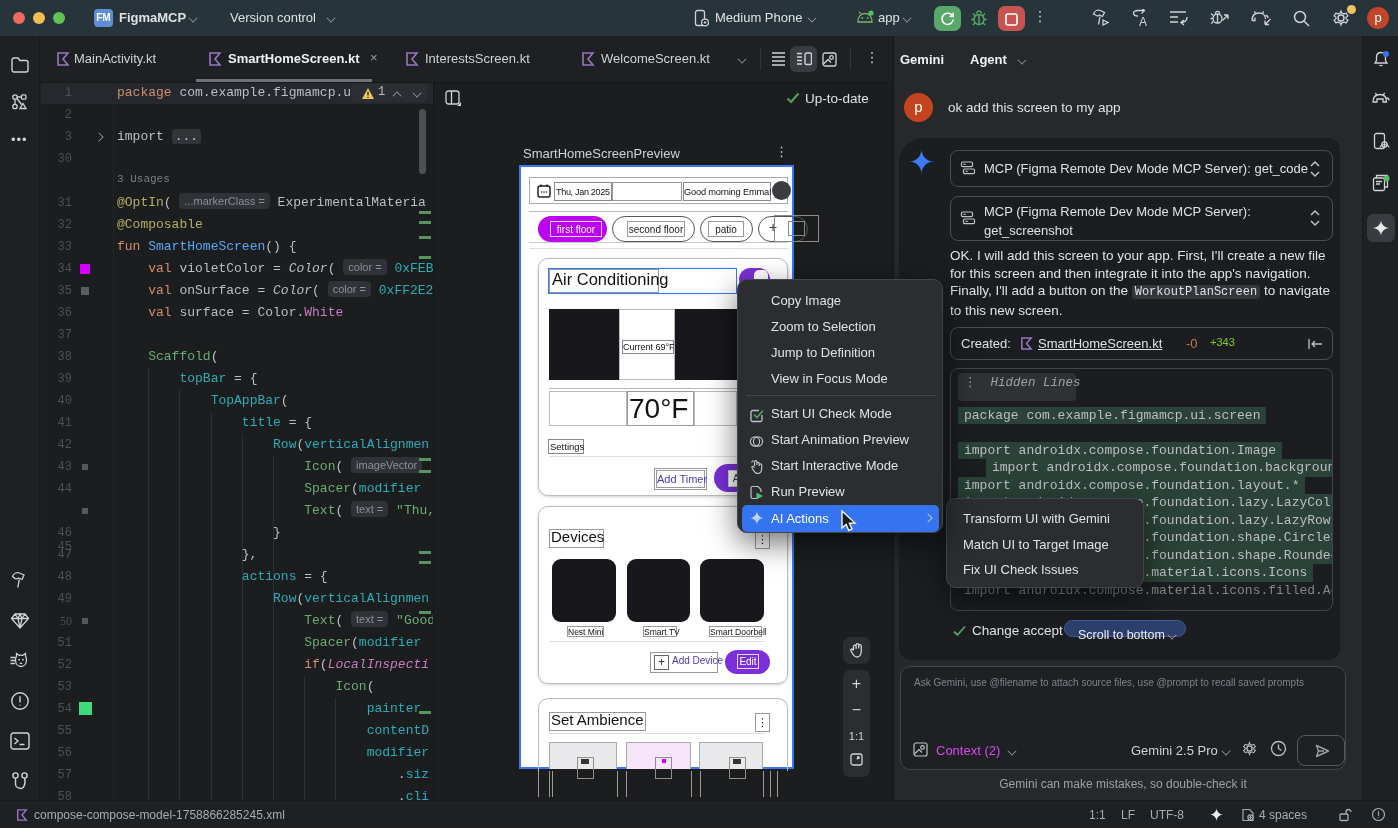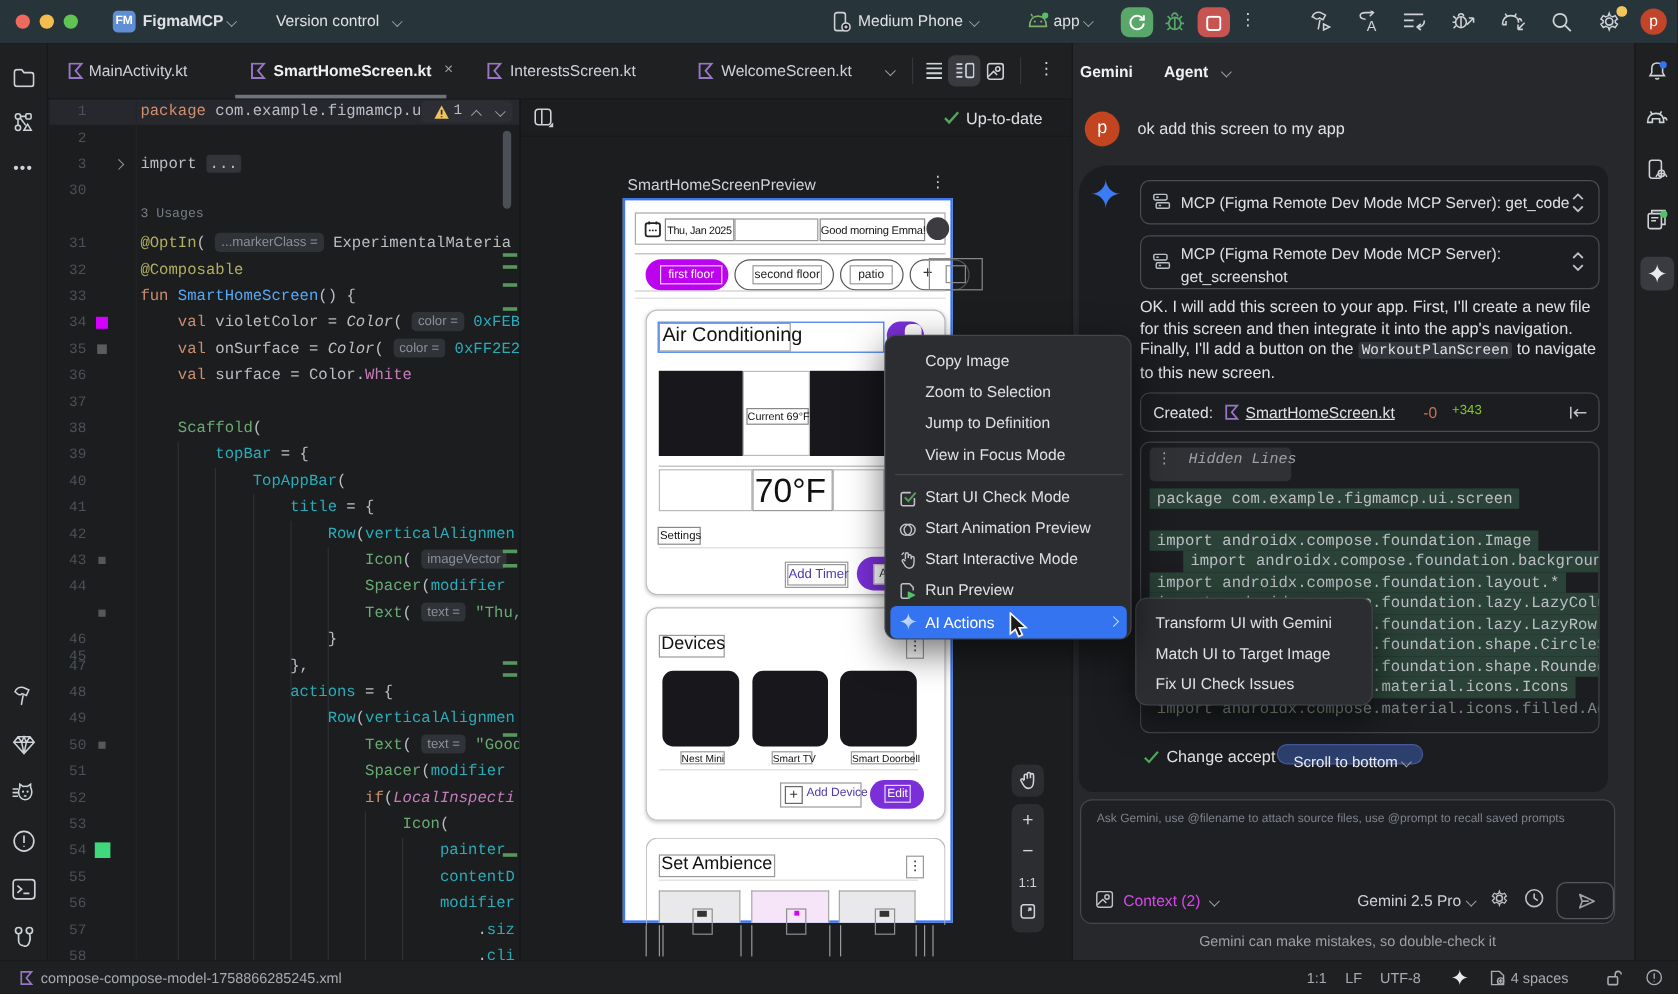--- a/index.html
+++ b/index.html
@@ -231,21 +231,21 @@
     <div class="ln" style="left:0; top:307px;">40</div>
     <div class="ln" style="left:0; top:329px;">41</div>
     <div class="ln" style="left:0; top:351px;">42</div>
     <div class="ln" style="left:0; top:373px;">43</div>
     <div class="ln" style="left:0; top:395px;">44</div>
     <div class="ln" style="left:0; top:417px;margin-top:36px;">45</div>
     <div class="ln" style="left:0; top:439px;">46</div>
     <div class="ln" style="left:0; top:461px;">47</div>
     <div class="ln" style="left:0; top:483px;">48</div>
     <div class="ln" style="left:0; top:505px;">49</div>
-    <div class="ln" style="left:0; top:527px;">50</div>
+    <div class="ln" style="left:0; top:527px;font-family:Liberation Serif, serif;">50</div>
     <div class="ln" style="left:0; top:549px;">51</div>
     <div class="ln" style="left:0; top:571px;">52</div>
     <div class="ln" style="left:0; top:593px;">53</div>
     <div class="ln" style="left:0; top:615px;">54</div>
     <div class="ln" style="left:0; top:637px;">55</div>
     <div class="ln" style="left:0; top:659px;">56</div>
     <div class="ln" style="left:0; top:681px;">57</div>
     <div class="ln" style="left:0; top:703px;">58</div>
 
     <div class="cl" style="left:76px; top:-1px;"><span class="kw">package</span> com.example.figmamcp.ui</div>

